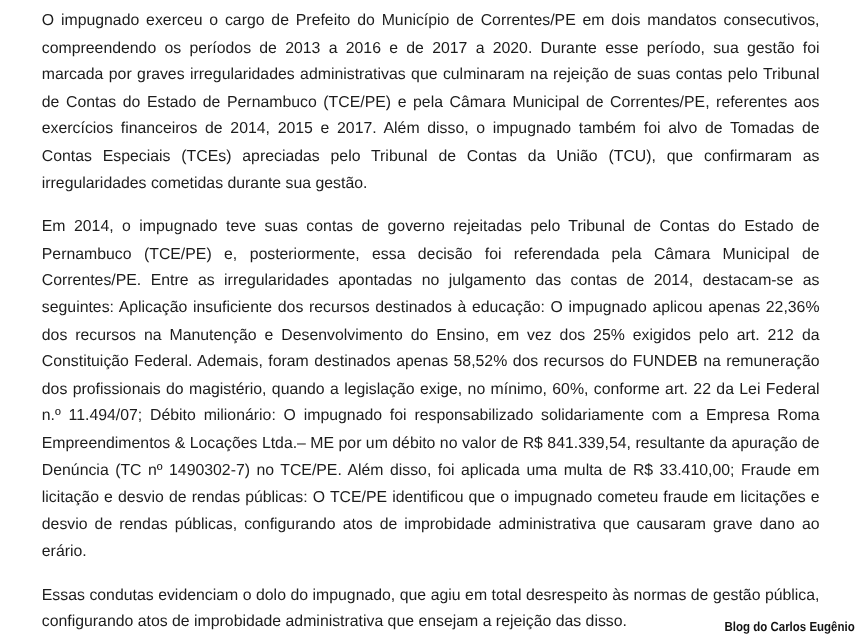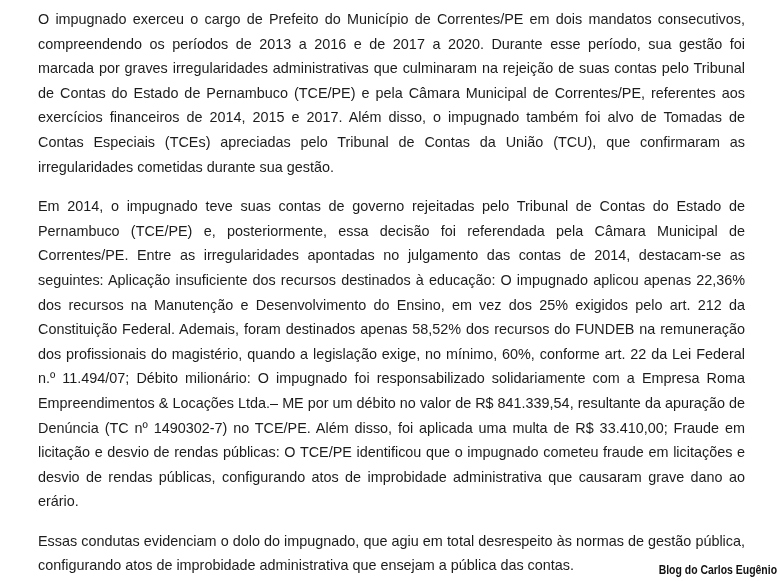--- a/index.html
+++ b/index.html
@@ -36,16 +36,16 @@
     white-space: nowrap;
   }
 </style>
 </head>
 <body>
 
 <div class="page" style="background: rgb(255, 255, 255);">
   <div class="doc-body" style="color: rgb(28, 28, 28);">
       <p class="para"><span>O impugnado exerceu o cargo de Prefeito do Município de Correntes/PE em dois mandatos consecutivos, compreendendo os períodos de 2013 a 2016 e de 2017 a 2020. Durante esse período, sua gestão foi marcada por graves irregularidades administrativas que culminaram na rejeição de suas contas pelo Tribunal de Contas do Estado de Pernambuco (TCE/PE) e pela Câmara Municipal de Correntes/PE, referentes aos exercícios financeiros de 2014, 2015 e 2017. Além disso, o impugnado também foi alvo de Tomadas de Contas Especiais (TCEs) apreciadas pelo Tribunal de Contas da União (TCU), que confirmaram as irregularidades cometidas durante sua gestão.</span></p>
       <p class="para"><span>Em 2014, o impugnado teve suas contas de governo rejeitadas pelo Tribunal de Contas do Estado de Pernambuco (TCE/PE) e, posteriormente, essa decisão foi referendada pela Câmara Municipal de Correntes/PE. Entre as irregularidades apontadas no julgamento das contas de 2014, destacam-se as seguintes: </span><span class="bold">Aplicação insuficiente dos recursos destinados à educação</span><span>: O impugnado aplicou apenas 22,36% dos recursos na Manutenção e Desenvolvimento do Ensino, em vez dos 25% exigidos pelo art. 212 da Constituição Federal. Ademais, foram destinados apenas 58,52% dos recursos do FUNDEB na remuneração dos profissionais do magistério, quando a legislação exige, no mínimo, 60%, conforme art. 22 da Lei Federal n.º 11.494/07; </span><span class="bold">Débito milionário</span><span>: O impugnado foi responsabilizado solidariamente com a Empresa Roma Empreendimentos &amp; Locações Ltda.– ME por um débito no valor de R$ 841.339,54, resultante da apuração de Denúncia (TC nº 1490302-7) no TCE/PE. Além disso, foi aplicada uma multa de R$ 33.410,00; </span><span class="bold">Fraude em licitação e desvio de rendas públicas</span><span>: O TCE/PE identificou que o impugnado cometeu fraude em licitações e desvio de rendas públicas, configurando atos de improbidade administrativa que causaram grave dano ao erário.</span></p>
-      <p class="para"><span>Essas condutas evidenciam o dolo do impugnado, que agiu em total desrespeito às normas de gestão pública, configurando atos de improbidade administrativa que ensejam a pública das contas.</span></p>
+      <p class="para"><span>Essas condutas evidenciam o dolo do impugnado, que agiu em total desrespeito às normas de gestão pública, configurando atos de improbidade administrativa que ensejam a rejeição das disso.</span></p>
     </div>
   <div class="watermark">Blog do Carlos Eugênio</div>
 </div>
 
 </body></html>

